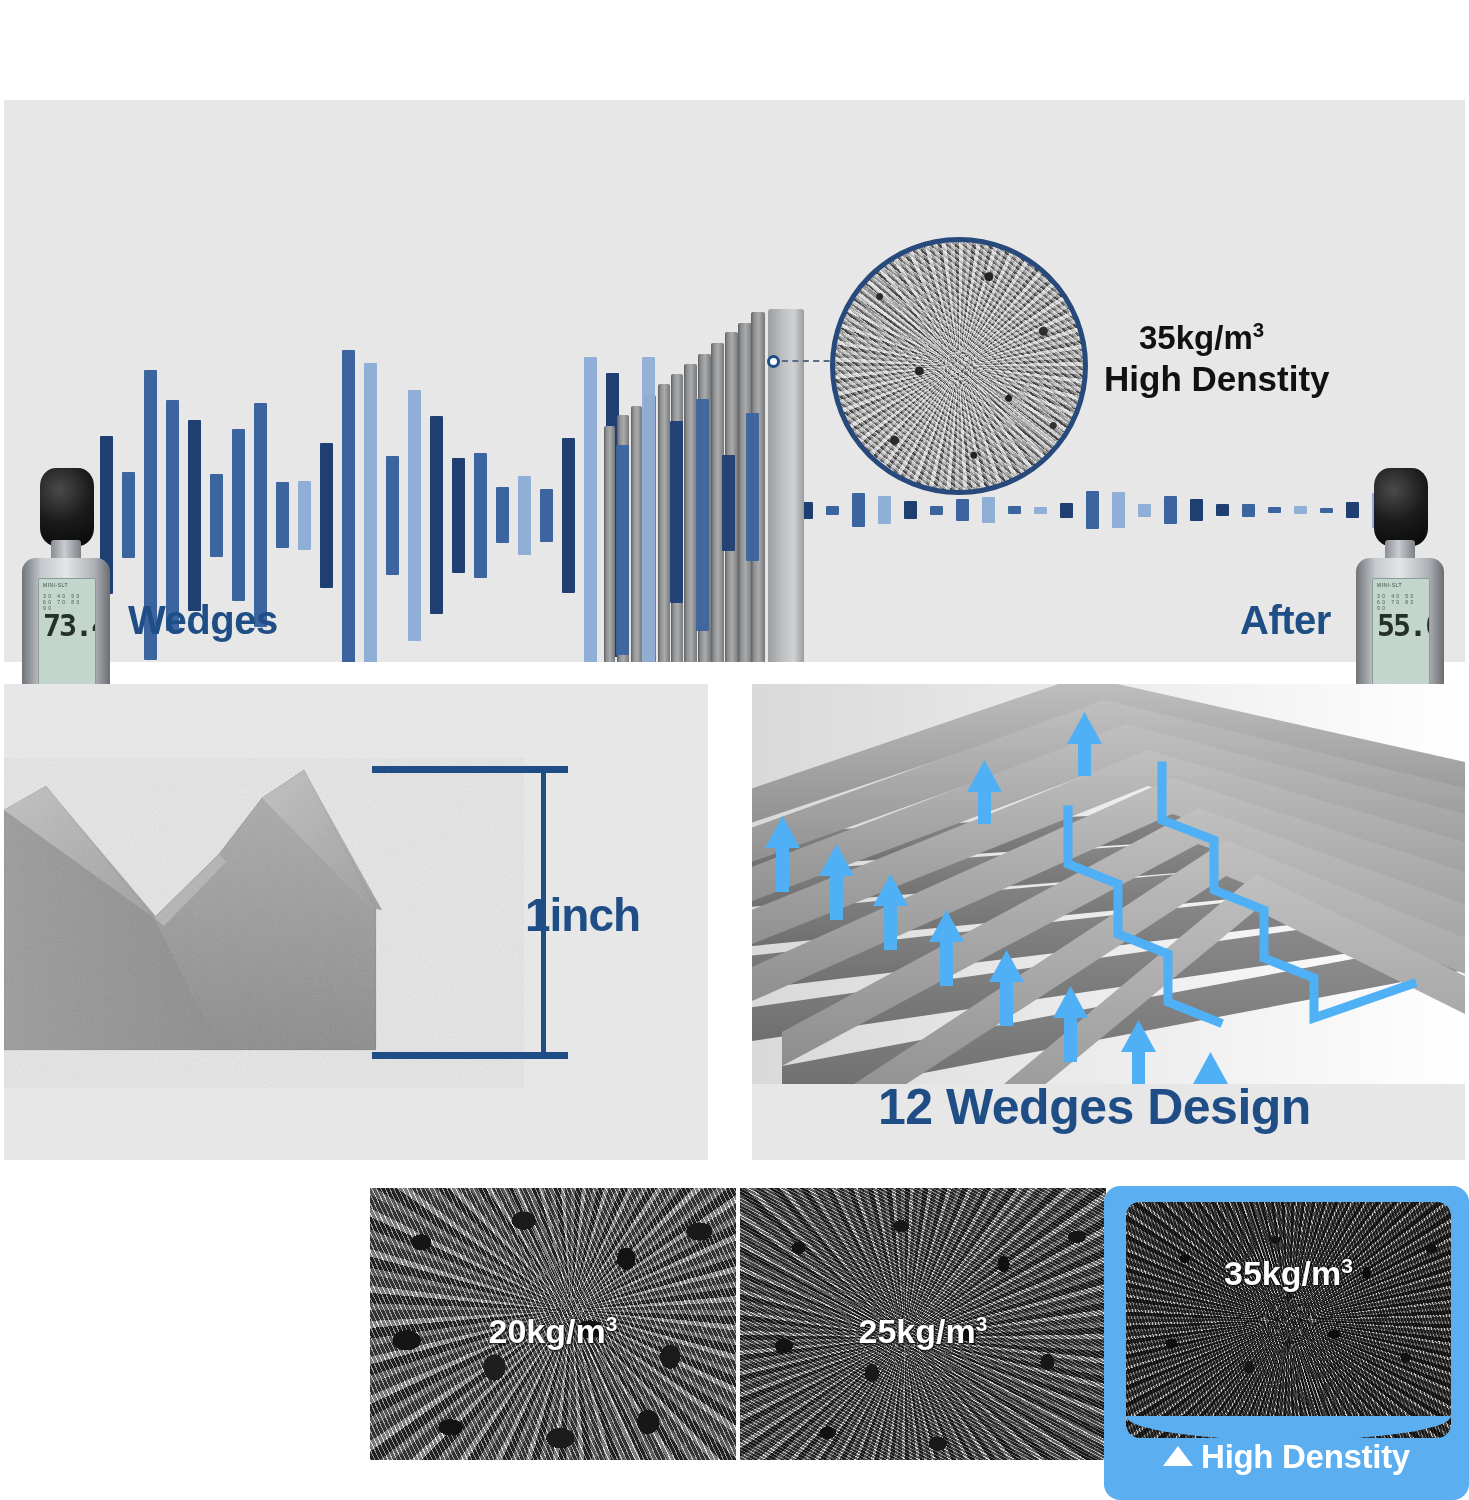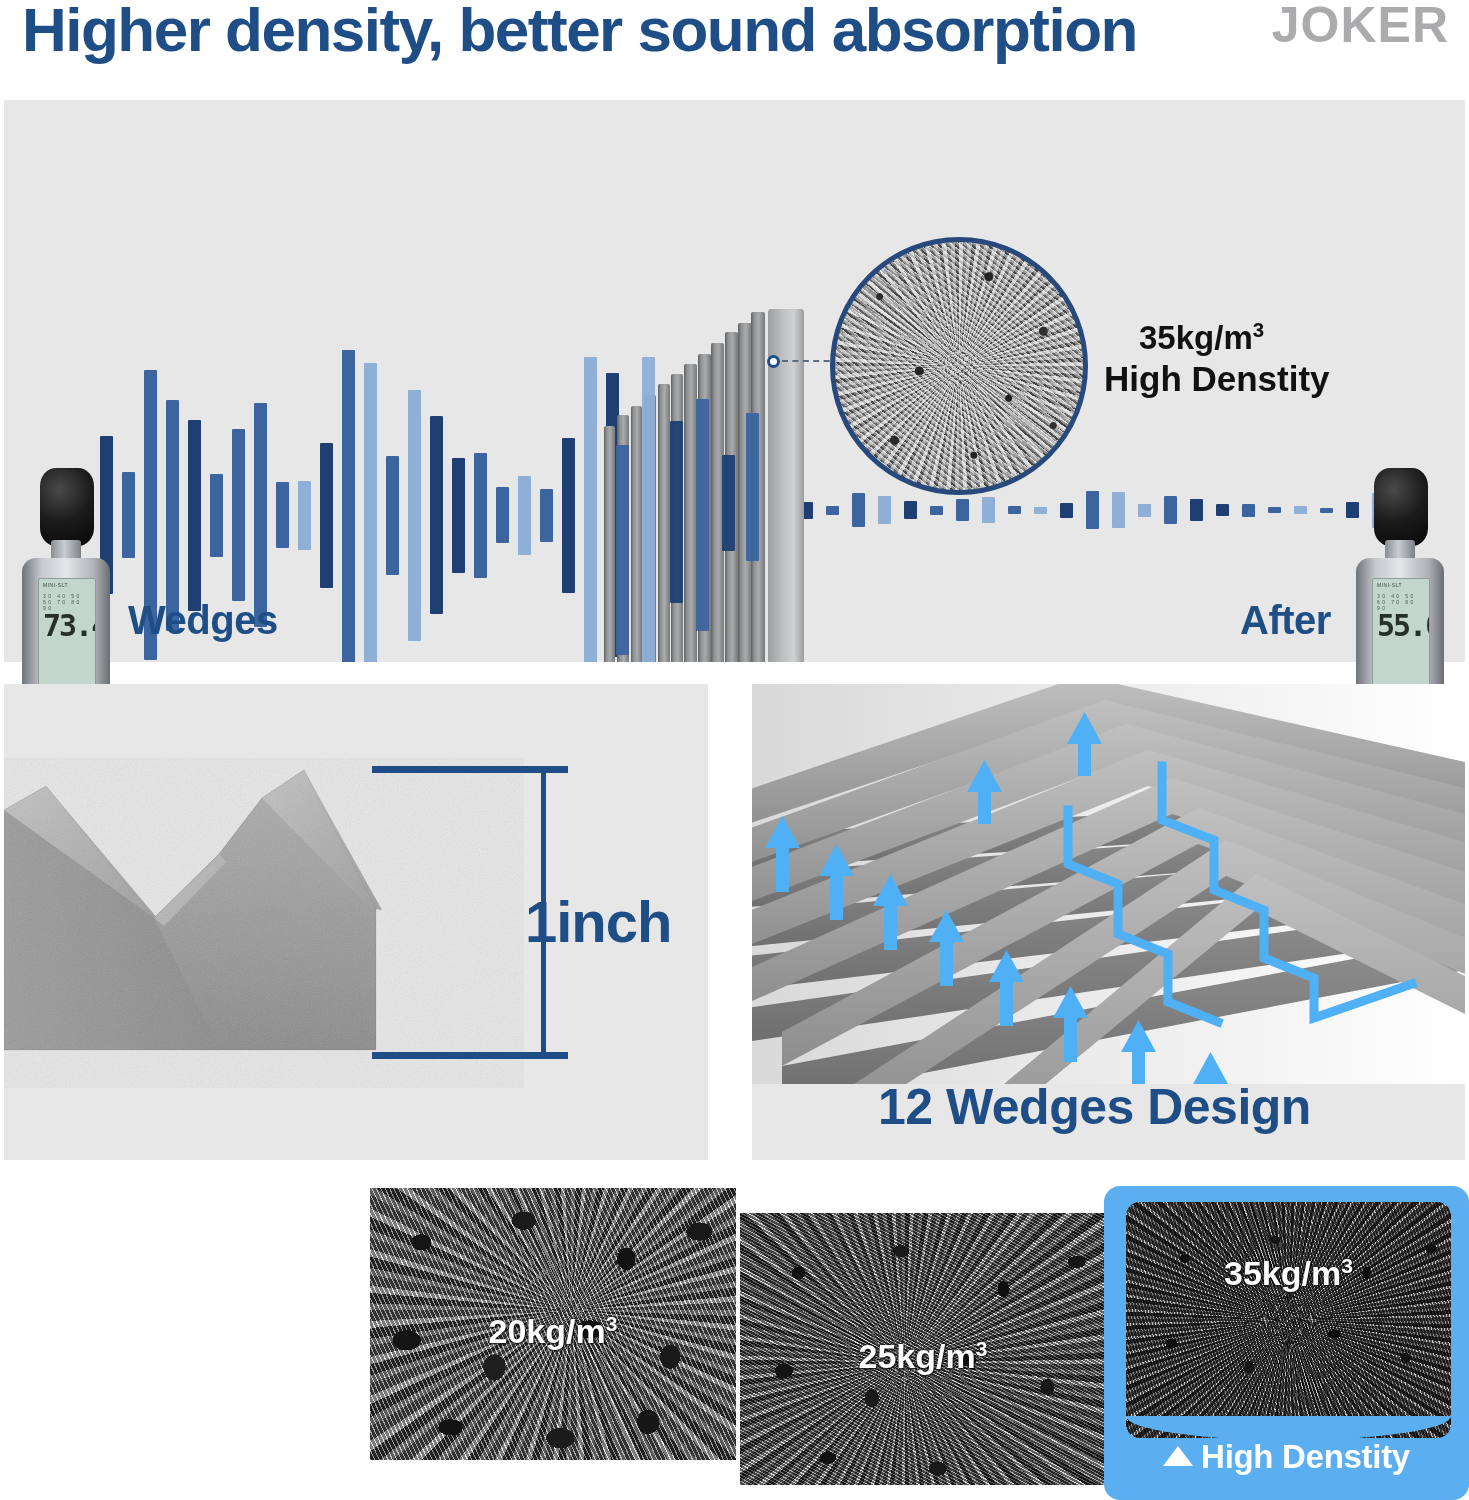--- a/index.html
+++ b/index.html
@@ -149,21 +149,21 @@
     position:absolute; left:0; top:74px; width:520px; height:330px;
   }
   .wedge-shape{
     position:absolute; left:0; top:0; width:520px; height:330px;
   }
   .dim-line{ position:absolute; background:#1F4E86; }
   #dim-vert { left:537px; top:84px; width:5px; height:290px; }
   #dim-top  { left:368px; top:82px; width:196px; height:7px; }
   #dim-bot  { left:368px; top:368px; width:196px; height:7px; }
   .dim-label{
-    position:absolute; left:525px; top:888px; font-size:58px; font-weight:bold;
+    position:absolute; left:525px; top:888px; font-size:46px; font-weight:bold;
     color:#1F4E86; letter-spacing:-1px;
   }
 
   
   .panel3{
     position:absolute; left:752px; top:684px; width:713px; height:476px;
     background:#e7e7e7; overflow:hidden;
   }
   .wedges-title{
     position:absolute; left:878px; top:1078px; font-size:50px; font-weight:bold;
@@ -230,21 +230,20 @@
       radial-gradient(ellipse 9px 6px at 92% 18%, #161616 0 100%, transparent 101%),
       radial-gradient(ellipse 9px 7px at 12% 58%, #131313 0 100%, transparent 101%),
       radial-gradient(ellipse 7px 9px at 36% 68%, #1a1a1a 0 100%, transparent 101%),
       radial-gradient(ellipse 9px 6px at 62% 54%, #111 0 100%, transparent 101%),
       radial-gradient(ellipse 7px 8px at 84% 64%, #171717 0 100%, transparent 101%),
       radial-gradient(ellipse 8px 6px at 24% 90%, #121212 0 100%, transparent 101%),
       radial-gradient(ellipse 9px 7px at 54% 94%, #191919 0 100%, transparent 101%),
       repeating-conic-gradient(from 40deg at 45% 55%, #c8c8c8 0deg 1.5deg, #4e4e4e 1.5deg 3.5deg, #909090 3.5deg 5deg, #303030 5deg 7deg),
       repeating-linear-gradient(28deg, rgba(255,255,255,.45) 0 1px, rgba(24,24,24,.55) 1px 3px);
     background-blend-mode:normal,normal,normal,normal,normal,normal,normal,normal,normal,normal,overlay,overlay;
-    margin-top:25px;
   }
   .foam-tex-d{
     background-color:#5d5d5d;
     background-image:
       radial-gradient(ellipse 5px 4px at 18% 24%, #0d0d0d 0 100%, transparent 101%),
       radial-gradient(ellipse 5px 4px at 46% 16%, #141414 0 100%, transparent 101%),
       radial-gradient(ellipse 4px 6px at 74% 30%, #0b0b0b 0 100%, transparent 101%),
       radial-gradient(ellipse 6px 4px at 94% 20%, #121212 0 100%, transparent 101%),
       radial-gradient(ellipse 6px 5px at 14% 60%, #0f0f0f 0 100%, transparent 101%),
       radial-gradient(ellipse 5px 6px at 38% 70%, #161616 0 100%, transparent 101%),
@@ -278,24 +277,20 @@
     display:inline-block; width:0; height:0; vertical-align:2px;
     border-left:15px solid transparent; border-right:15px solid transparent;
     border-bottom:20px solid #fff; margin-right:8px;
   }
 </style>
 </head>
 <body>
 
 <div class="page">
 
-  <div class="header">
-    <div class="headline">Higher density, better sound absorption</div>
-    <div class="watermark">JOKER</div>
-  </div>
 
   <div class="panel1">
 
     <div class="wave" id="wave-before" style="gap: 9px;">
         <span style="width: 13px; height: 158px; background: rgb(31, 63, 115);"></span>
         <span style="width: 13px; height: 86px; background: rgb(60, 100, 158);"></span>
         <span style="width: 13px; height: 290px; background: rgb(60, 100, 158);"></span>
         <span style="width: 13px; height: 231px; background: rgb(60, 100, 158);"></span>
         <span style="width: 13px; height: 191px; background: rgb(31, 63, 115);"></span>
         <span style="width: 13px; height: 83px; background: rgb(60, 100, 158);"></span>

